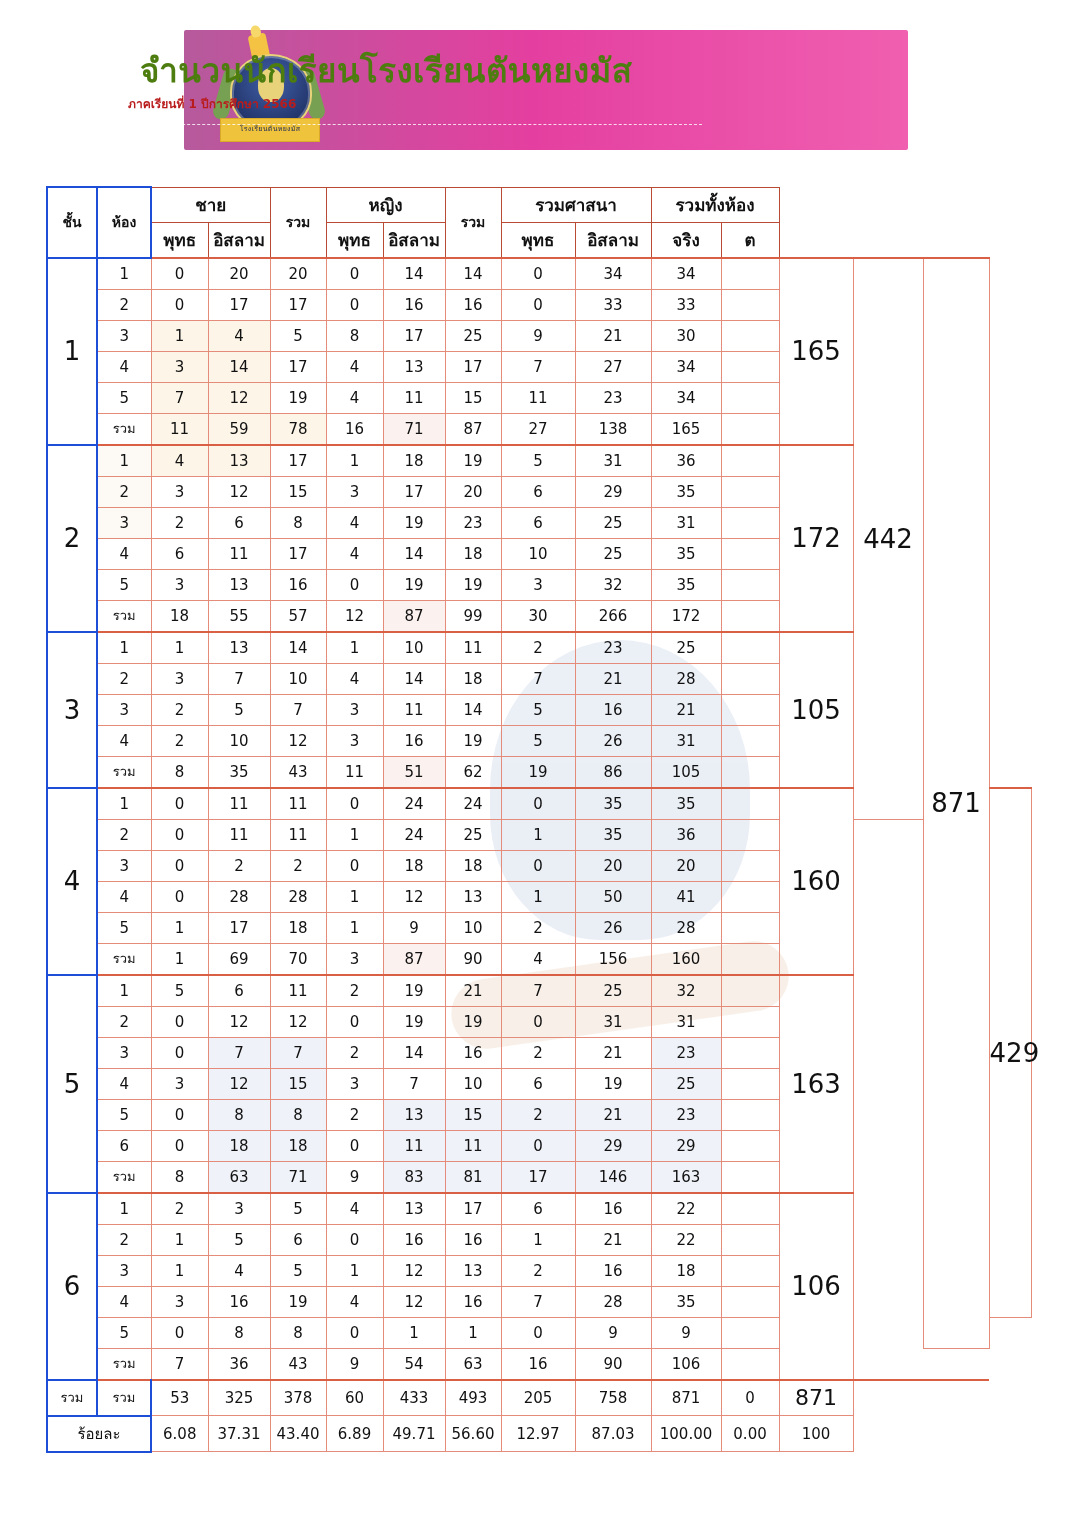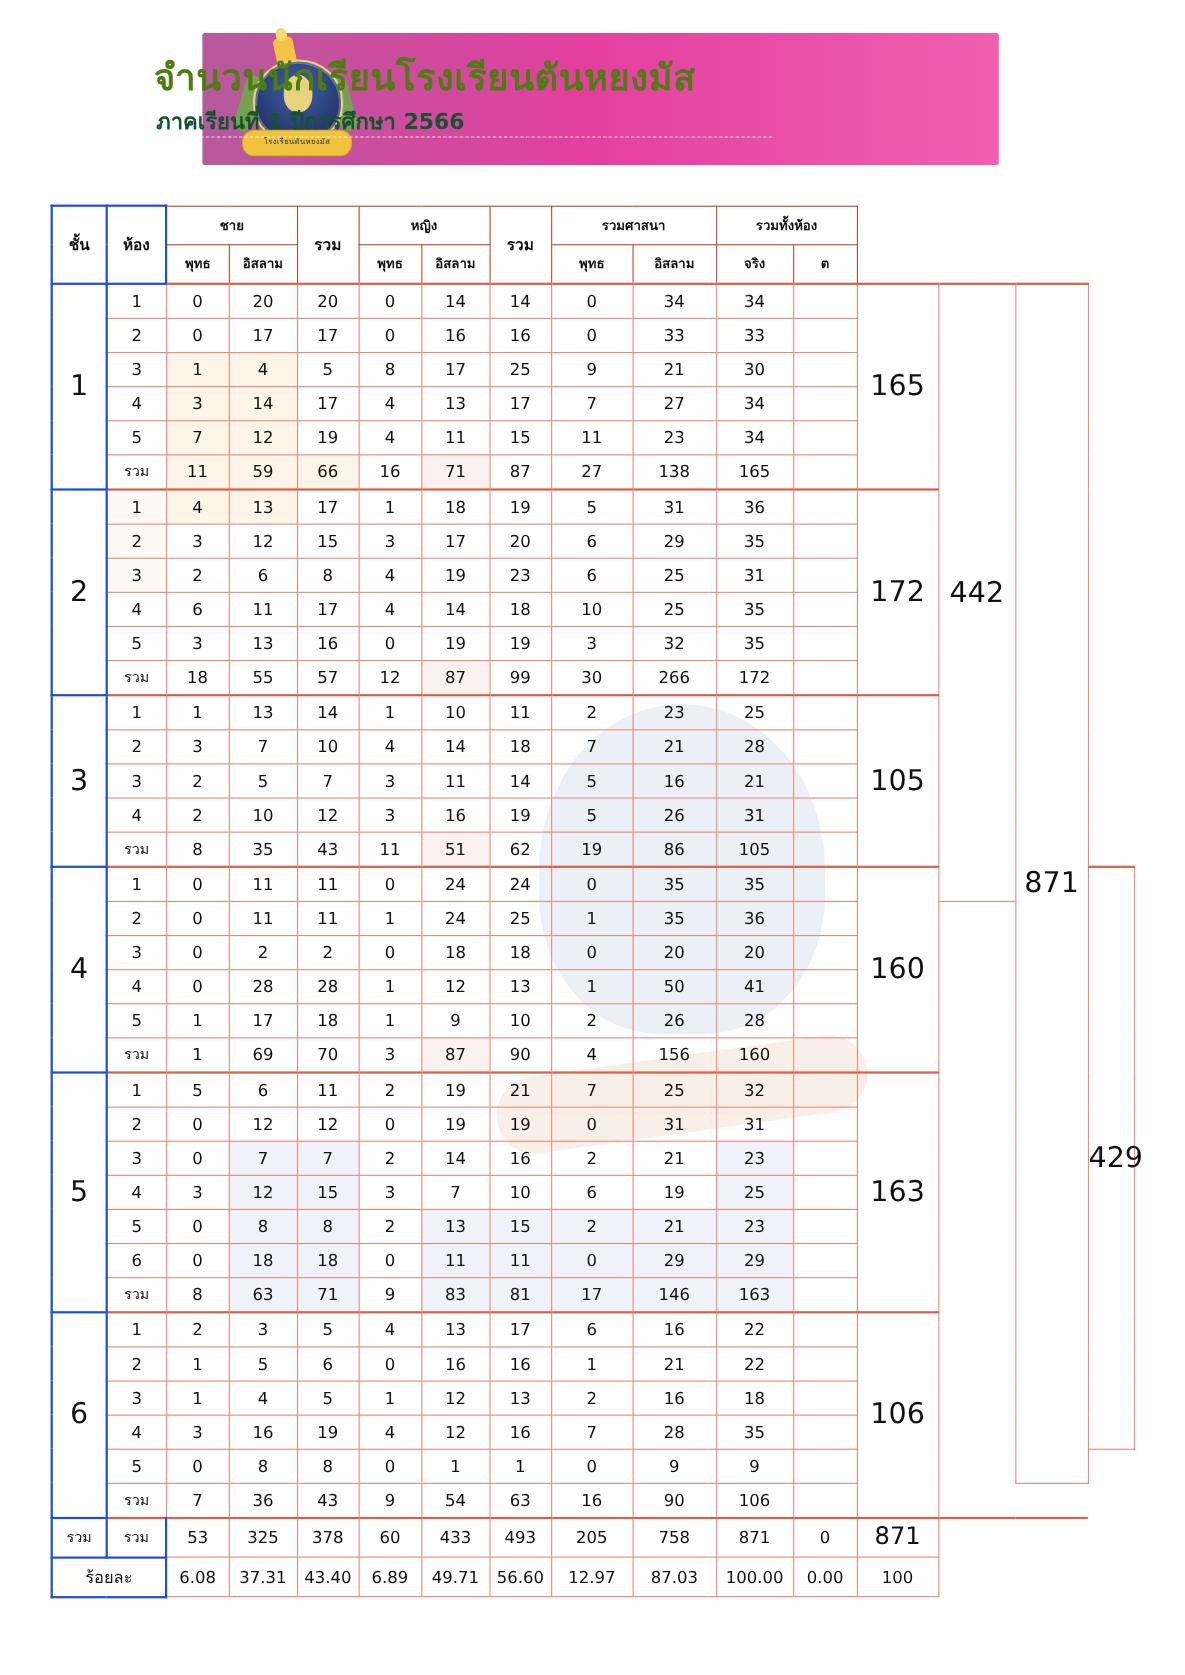--- a/index.html
+++ b/index.html
@@ -15,22 +15,22 @@
     position:absolute;left:184px;top:30px;width:724px;height:120px;
     background:linear-gradient(90deg,#b65a9c 0%,#e43fa0 48%,#f05fb0 100%);
     border-radius:2px;
   }
   .banner-title{
     position:absolute;left:140px;top:44px;
     font-size:33px;font-weight:bold;color:#4d7c0f;letter-spacing:.5px;
     white-space:nowrap;
   }
   .banner-sub{
-    position:absolute;left:142px;top:94px;
-    font-size:20px;font-weight:bold;color:#14532d;
+    position:absolute;left:128px;top:94px;
+    font-size:12px;font-weight:bold;color:#b91c1c;
     white-space:nowrap;
   }
   .banner-rule{
     position:absolute;left:142px;top:124px;width:560px;height:0;
     border-top:1px dashed #ffffff;opacity:.8;
   }
   
   .emblem{
     position:absolute;left:214px;top:34px;width:110px;height:116px;
   }
@@ -49,21 +49,21 @@
     border-radius:50% 50% 45% 45%;
     border:2px solid #e8d27a;
     box-shadow:0 0 0 2px rgba(255,255,255,.25) inset;
   }
   .emblem .shield:before{
     content:"";position:absolute;left:50%;top:12px;margin-left:-13px;
     width:26px;height:34px;background:#e8d27a;border-radius:50% 50% 45% 45%;
   }
   .emblem .ribbon{
     position:absolute;left:6px;top:84px;width:98px;height:22px;
-    background:#f0c33c;border-radius:11px;
+    background:#f0c33c;border-radius:0;
     border:1px solid #d9a92a;
   }
   .emblem .ribbon span{
     display:block;text-align:center;font-size:7px;color:#1d2a57;
     line-height:20px;letter-spacing:.3px;
   }
   .emblem .branch{
     position:absolute;top:34px;width:16px;height:52px;
     background:#6fa84a;border-radius:8px;opacity:.9;
   }
@@ -89,21 +89,21 @@
   table{border-collapse:collapse;table-layout:fixed;width:986px;}
   td,th{
     border:1px solid #e58b7a;
     font-size:15px;color:#111;
     text-align:center;vertical-align:middle;
     padding:0;
     background:transparent;
   }
   .outer{border:2px solid #1d4ed8;}
   thead td{
-    font-weight:bold;font-size:12px;height:34px;
+    font-weight:bold;font-size:17px;height:34px;
     border-color:#b94a34;
   }
   thead td.big{font-size:14px;}
   tbody td{height:30px;}
   .row-lbl{font-size:15px;}
   .grade-cell{font-size:26px;font-weight:normal;}
   .sum-row td{font-weight:normal;}
   .sum-label{font-size:13px;}
   .big-num{font-size:26px;}
   .mid-num{font-size:22px;}
@@ -255,21 +255,21 @@
       <td>15</td>
       <td>11</td>
       <td>23</td>
       <td>34</td>
       <td></td>
     </tr>
     <tr class="sum-row">
       <td class="sum-label">รวม</td>
       <td class="tint-a">11</td>
       <td class="tint-a">59</td>
-      <td class="tint-a">66</td>
+      <td class="tint-a">78</td>
       <td>16</td>
       <td class="tint-b">71</td>
       <td>87</td>
       <td>27</td>
       <td>138</td>
       <td>165</td>
       <td></td>
     </tr>
 
     <tr class="thick-top">

